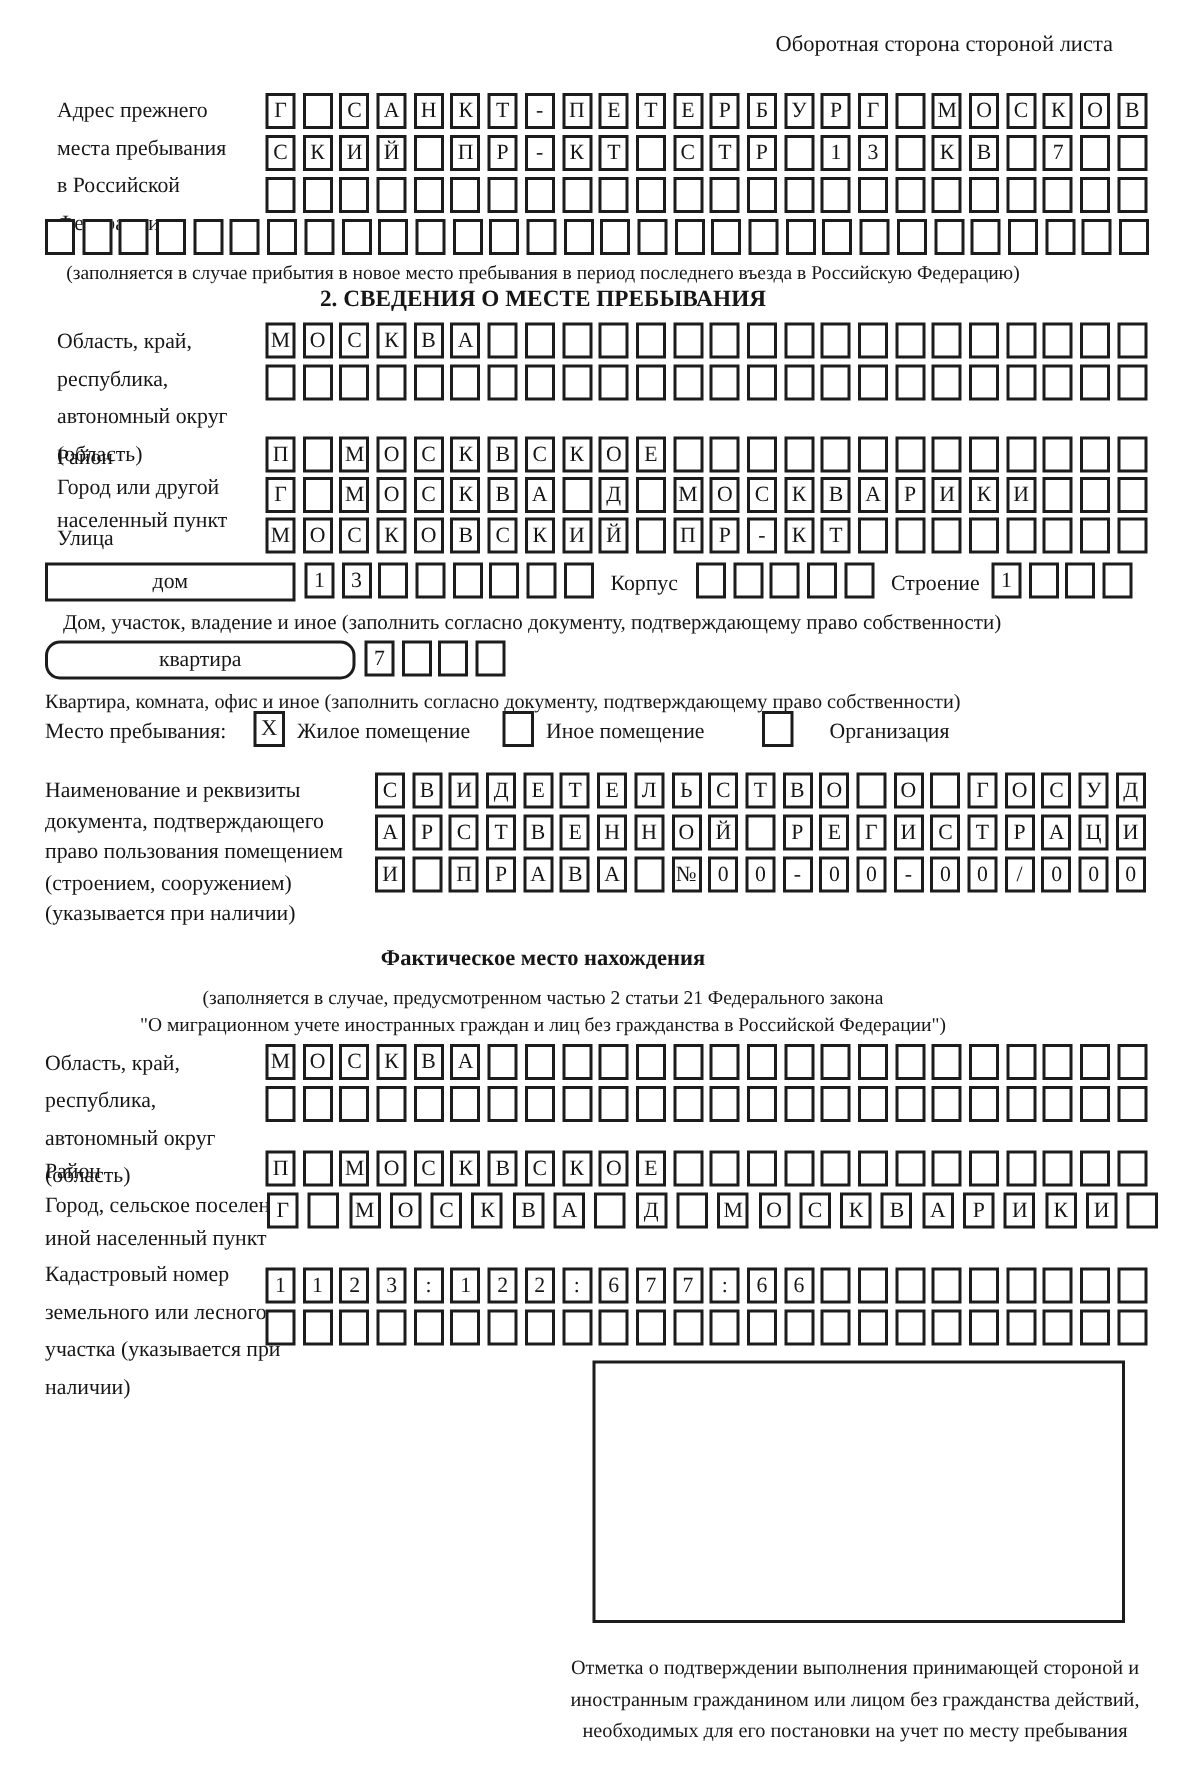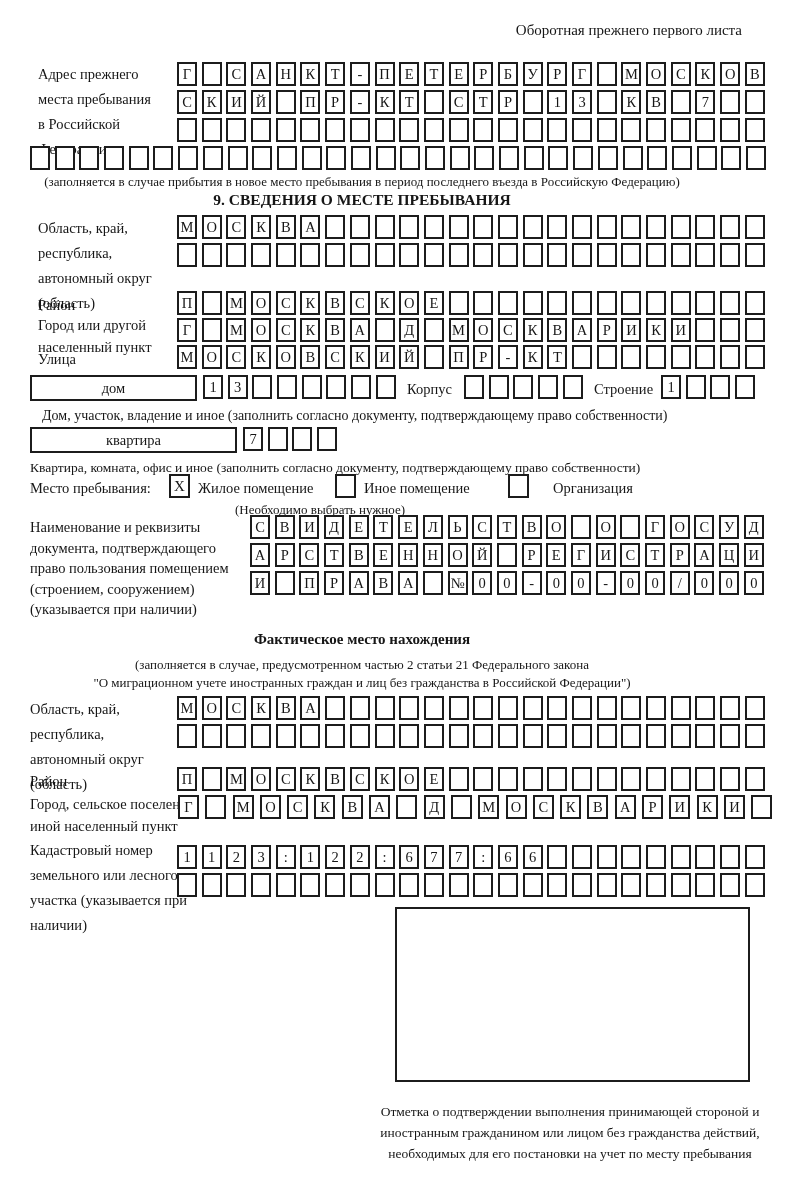--- a/index.html
+++ b/index.html
@@ -31,21 +31,21 @@
   .center{left:0;width:724px;text-align:center;}
   .sec-title{font-size:15.5px;font-weight:bold;}
   .inline-lbl{font-size:14.5px;line-height:20px;}
   .confirm-box{position:absolute;box-sizing:border-box;border:2px solid #1c1c1c;background:#fff;}
 </style>
 </head>
 <body>
 
 <div class="page">
 
-  <div class="abs" style="right:58px;top:22px;font-size:15px;">Оборотная прежнего первого листа</div>
+  <div class="abs" style="right:58px;top:22px;font-size:15px;">Оборотная сторона стороной листа</div>
 
   <div class="abs lbl" style="left:38px;top:62px;width:122px;">Адрес прежнего места пребывания в Российской Федерации</div>
   <div class="cells" style="left:177px;top:62px;">
       <span class="cell">Г</span>
       <span class="cell"></span>
       <span class="cell">С</span>
       <span class="cell">А</span>
       <span class="cell">Н</span>
       <span class="cell">К</span>
       <span class="cell">Т</span>
@@ -146,21 +146,21 @@
       <span class="cell"></span>
       <span class="cell"></span>
       <span class="cell"></span>
       <span class="cell"></span>
       <span class="cell"></span>
       <span class="cell"></span>
       <span class="cell"></span>
     </div>
   <div class="abs note center" style="top:173px;">(заполняется в случае прибытия в новое место пребывания в период последнего въезда в Российскую Федерацию)</div>
 
-  <div class="abs sec-title center" style="top:191px;">9. СВЕДЕНИЯ О МЕСТЕ ПРЕБЫВАНИЯ</div>
+  <div class="abs sec-title center" style="top:191px;">2. СВЕДЕНИЯ О МЕСТЕ ПРЕБЫВАНИЯ</div>
 
   <div class="abs lbl" style="left:38px;top:216px;width:118px;">Область, край, республика, автономный округ (область)</div>
   <div class="cells" style="left:177px;top:215px;">
       <span class="cell">М</span>
       <span class="cell">О</span>
       <span class="cell">С</span>
       <span class="cell">К</span>
       <span class="cell">В</span>
       <span class="cell">А</span>
       <span class="cell"></span>
@@ -314,37 +314,36 @@
     </div>
   <div class="abs inline-lbl" style="left:594px;top:379px;">Строение</div>
   <div class="cells" style="left:661px;top:375px;">
       <span class="cell">1</span>
       <span class="cell"></span>
       <span class="cell"></span>
       <span class="cell"></span>
     </div>
   <div class="abs note" style="left:30px;top:407px;font-size:14px;margin-left:12px;">Дом, участок, владение и иное (заполнить согласно документу, подтверждающему право собственности)</div>
 
-  <div class="bigfield" style="left:30px;top:427px;width:207px;">квартира</div>
+  <div class="bigfield" style="left:30px;top:427px;width:207px;border-radius:10px;">квартира</div>
   <div class="cells" style="left:243px;top:427px;">
       <span class="cell">7</span>
       <span class="cell"></span>
       <span class="cell"></span>
       <span class="cell"></span>
     </div>
   <div class="abs note" style="left:30px;top:459px;font-size:13.5px;">Квартира, комната, офис и иное (заполнить согласно документу, подтверждающему право собственности)</div>
 
   <div class="abs inline-lbl" style="left:30px;top:478px;">Место пребывания:</div>
   <span class="chk" style="left:169px;top:474px;">X</span>
   <div class="abs inline-lbl" style="left:198px;top:478px;">Жилое помещение</div>
   <span class="chk" style="left:335px;top:474px;"></span>
   <div class="abs inline-lbl" style="left:364px;top:478px;">Иное помещение</div>
   <span class="chk" style="left:508px;top:474px;"></span>
   <div class="abs inline-lbl" style="left:553px;top:478px;">Организация</div>
-  <div class="abs note" style="left:150px;top:501px;width:340px;text-align:center;">(Необходимо выбрать нужное)</div>
 
   <div class="abs" style="left:30px;top:517px;width:222px;font-size:14.5px;line-height:20.5px;">Наименование и реквизиты документа, подтверждающего право пользования помещением (строением, сооружением) (указывается при наличии)</div>
   <div class="cells" style="left:250px;top:515px;">
       <span class="cell">С</span>
       <span class="cell">В</span>
       <span class="cell">И</span>
       <span class="cell">Д</span>
       <span class="cell">Е</span>
       <span class="cell">Т</span>
       <span class="cell">Е</span>

